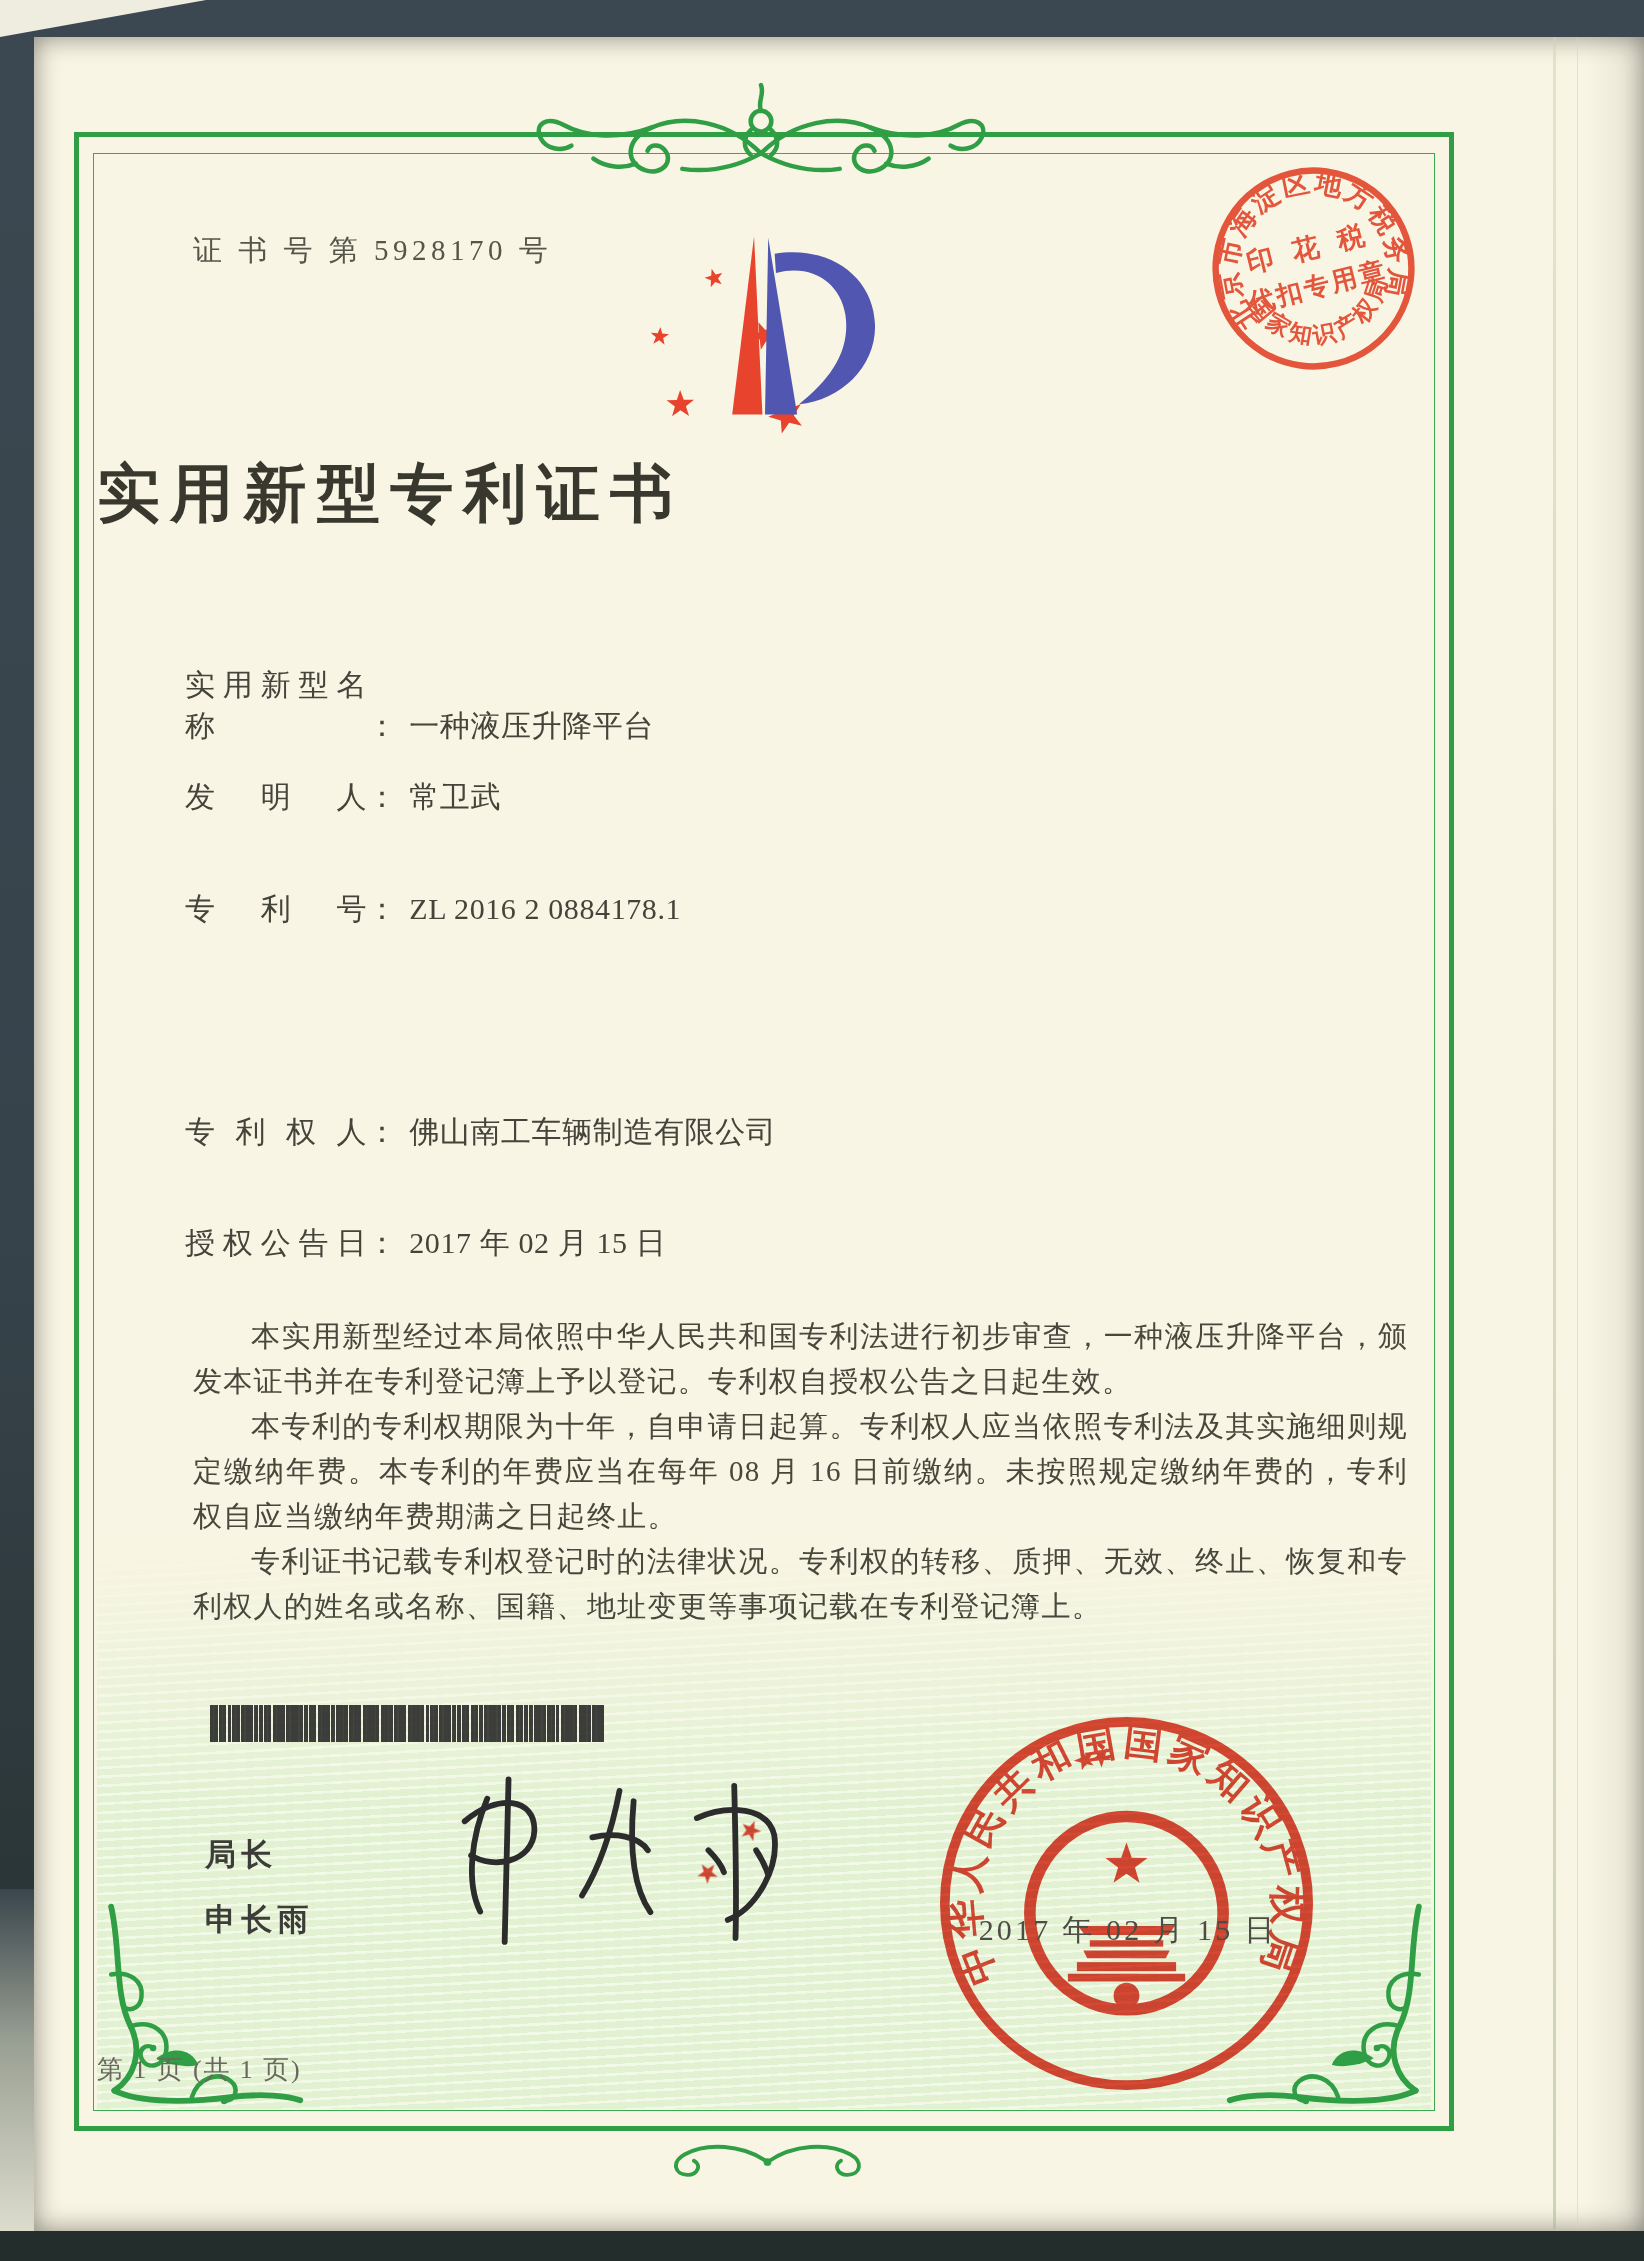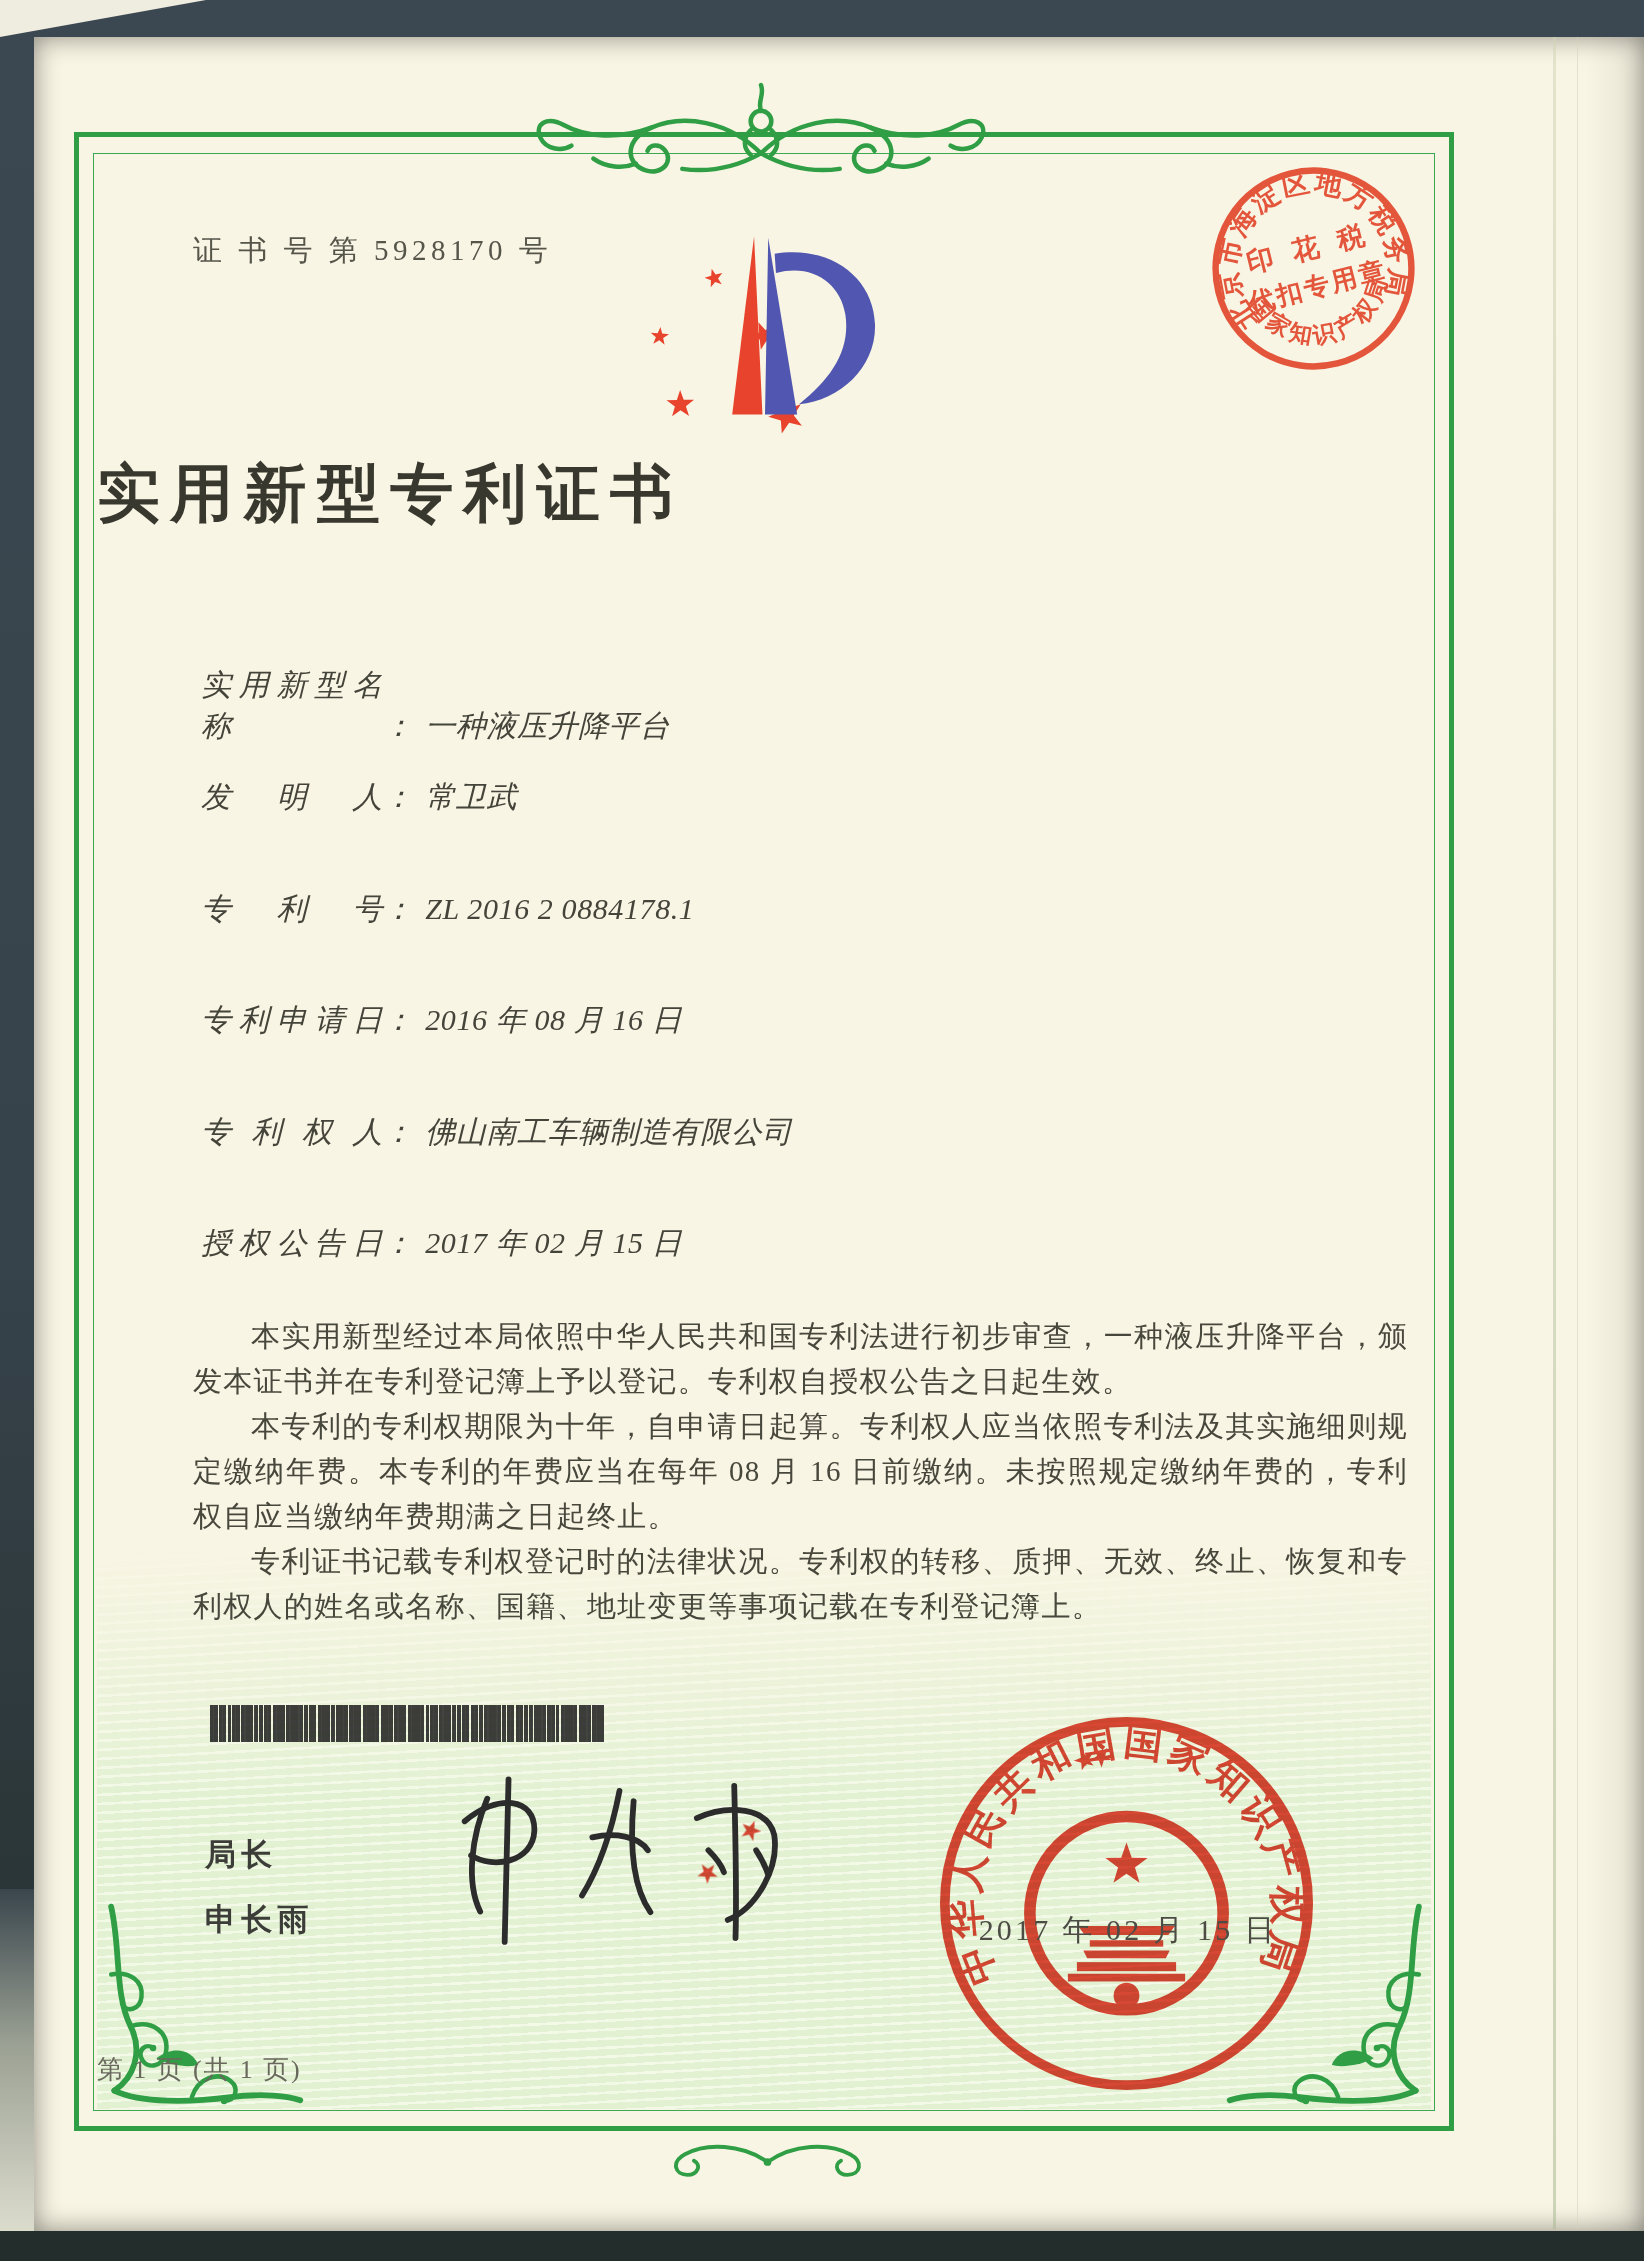--- a/index.html
+++ b/index.html
@@ -26,21 +26,21 @@
      border:1.9px solid #3aa94f;box-sizing:border-box;}
   
   #waves{left:97px;top:1535px;width:1334px;height:574px;
      background:repeating-linear-gradient(177deg,#e3f1d3 0 6.4px,#f2f9e6 6.4px 9px);}
   #waves::before{content:"";position:absolute;left:0;top:0;right:0;height:45%;
      background:linear-gradient(180deg,#f9f5e4 0%,rgba(249,245,228,0) 100%);}
   
   #certno{left:193px;top:231px;font-size:29px;letter-spacing:4.5px;color:#55554a;}
   #title{left:97px;top:451px;width:1335px;text-align:left;font-size:63px;
      font-weight:700;letter-spacing:10.3px;color:#38382f;}
-  .field-row{left:201px;width:1264px;font-size:30px;color:#44443a;letter-spacing:0.6px;font-style:italic;}
+  .field-row{left:185px;width:1264px;font-size:30px;color:#44443a;letter-spacing:0.6px;}
   .flabel{display:inline-block;width:182px;text-align:justify;text-align-last:justify;
      vertical-align:bottom;}
   .fcolon{margin-right:11.6px;}
   #paras{left:193px;top:1314px;width:1215px;font-size:29px;line-height:45px;
      color:#47473c;text-align:justify;letter-spacing:1.3px;}
   #paras p{margin:0;text-indent:2em;}
   #barcode{left:210px;top:1705px;width:395px;height:37px;opacity:.85;background:
      repeating-linear-gradient(90deg,#1e1e1e 0 2.6px,transparent 2.6px 4.5px),
      repeating-linear-gradient(90deg,#1e1e1e 0 1.9px,transparent 1.9px 6.4px),
      repeating-linear-gradient(90deg,#262626 0 3.9px,transparent 3.9px 11px);}
@@ -152,23 +152,20 @@
 
   <div class="abs field-row" style="top:665px">
     <span class="flabel">实用新型名称</span><span class="fcolon">：</span><span>一种液压升降平台</span>
   </div>
   <div class="abs field-row" style="top:777px">
     <span class="flabel">发明人</span><span class="fcolon">：</span><span>常卫武</span>
   </div>
   <div class="abs field-row" style="top:889px">
     <span class="flabel">专利号</span><span class="fcolon">：</span><span>ZL 2016 2 0884178.1</span>
   </div>
-  <div class="abs field-row" style="top:1000px">
-    <span class="flabel">专利申请日</span><span class="fcolon">：</span><span>2016 年 08 月 16 日</span>
-  </div>
   <div class="abs field-row" style="top:1112px">
     <span class="flabel">专利权人</span><span class="fcolon">：</span><span>佛山南工车辆制造有限公司</span>
   </div>
   <div class="abs field-row" style="top:1223px">
     <span class="flabel">授权公告日</span><span class="fcolon">：</span><span>2017 年 02 月 15 日</span>
   </div>
 
   <div id="paras" class="abs">
     <p>本实用新型经过本局依照中华人民共和国专利法进行初步审查，一种液压升降平台，颁发本证书并在专利登记簿上予以登记。专利权自授权公告之日起生效。</p>
     <p>本专利的专利权期限为十年，自申请日起算。专利权人应当依照专利法及其实施细则规定缴纳年费。本专利的年费应当在每年 08 月 16 日前缴纳。未按照规定缴纳年费的，专利权自应当缴纳年费期满之日起终止。</p>

